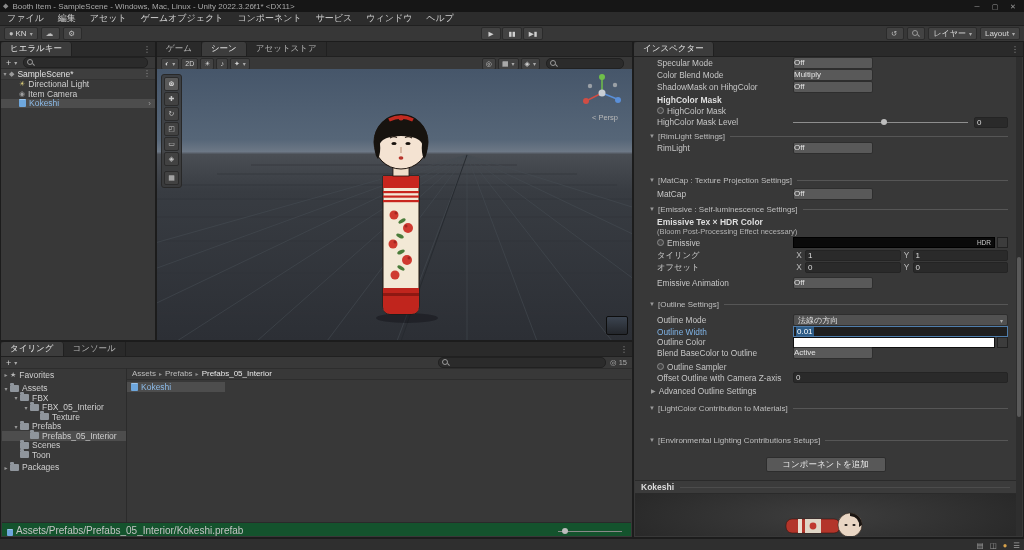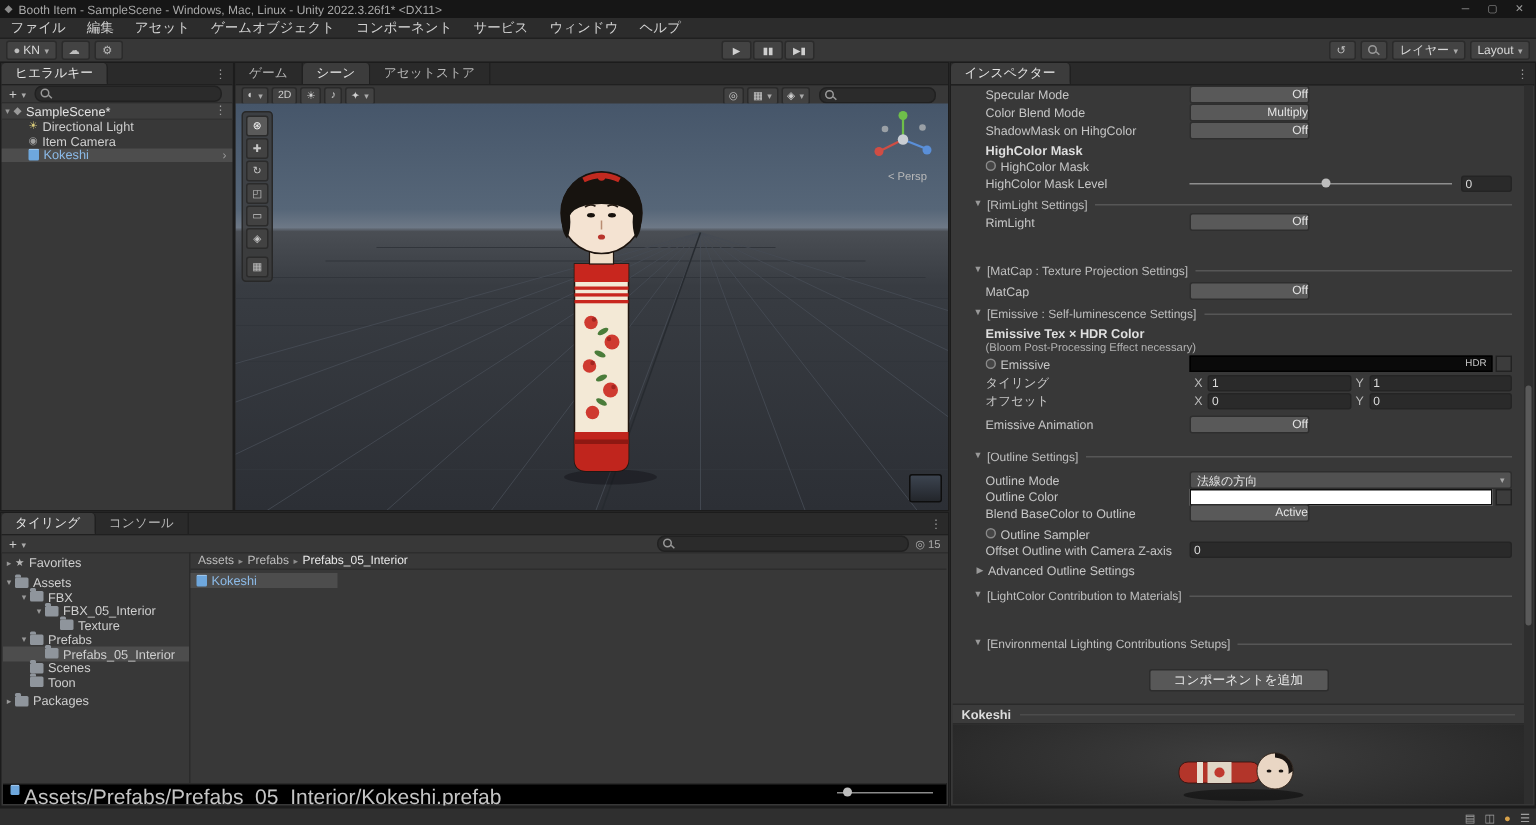--- a/index.html
+++ b/index.html
@@ -56,21 +56,21 @@
     background:linear-gradient(180deg,#46566a 0%,#566678 26%,#6d7886 30.5%,#4a4e54 31.5%,#383c42 45%,#2c2f35 100%)}
   .toolcol{position:absolute;left:4px;top:5px;display:flex;flex-direction:column;gap:1px;background:#3a3a3acc;border:1px solid #282828;border-radius:3px;padding:2px}
   .toolbtn{width:13px;height:12px;background:#424242;border:1px solid #2b2b2b;border-radius:2px;font-size:7px;color:#c6c6c6;display:flex;align-items:center;justify-content:center}
   .toolbtn.active{background:#5a5a5a;color:#fff}
   .persp{position:absolute;right:14px;top:44px;font-size:7.5px;color:#b9b9b9}
   .campreview{position:absolute;right:4px;bottom:5px;width:20px;height:17px;background:linear-gradient(180deg,#3c4450,#23262b);border:1px solid #0e0e0e;border-radius:2px}
   
   .icontent{position:absolute;left:1px;right:7px;top:15px;bottom:1px;overflow:hidden;font-size:8.3px}
   .irow{display:flex;align-items:center;height:12px;padding:0 8px 0 22px;color:#c6c6c6}
   .ilabel{width:136px;flex:none;white-space:nowrap;overflow:hidden;display:flex;align-items:center}
-  .ibtn{width:78px;flex:none;background:#595959;border:1px solid #2e2e2e;border-radius:2px;height:10px;line-height:9px;text-align:right;font-size:8px;color:#e3e3e3}
+  .ibtn{width:78px;flex:none;background:#595959;border:1px solid #2e2e2e;border-radius:2px;height:10px;line-height:9px;text-align:left;font-size:8px;color:#e3e3e3}
   .ihead{font-weight:bold;color:#dedede;font-size:8.5px;padding-left:22px;height:11px;display:flex;align-items:center}
   .inote{font-size:7.5px;color:#b2b2b2;padding-left:22px;height:9px;display:flex;align-items:center}
   .sect{display:flex;align-items:center;height:10px;margin:3px 8px 0 14px;font-size:8px;color:#bfbfbf;white-space:nowrap}
   .tri2{font-size:6px;margin-right:3px;color:#999;flex:none}
   .sect-line{flex:1;height:1px;background:#565656;margin-left:5px}
   .slider{flex:1;height:10px;position:relative;margin-right:6px}
   .slider::before{content:"";position:absolute;left:0;right:0;top:4.5px;height:1px;background:#8e8e8e}
   .knob{position:absolute;left:50%;top:2px;width:6px;height:6px;border-radius:50%;background:#bdbdbd}
   .ifield{background:#2a2a2a;border:1px solid #242424;border-radius:2px;height:9px;line-height:9px;font-size:8px;color:#ddd;padding:0 2px;box-sizing:content-box}
   .vfield{width:28px;flex:none}
@@ -95,21 +95,21 @@
   .iscroll{position:absolute;right:1px;top:15px;bottom:1px;width:6px;background:#2e2e2e}
   .ithumb{position:absolute;left:1px;right:1px;top:200px;height:160px;background:#5a5a5a;border-radius:3px}
   
   .pbody{position:absolute;left:1px;right:1px;top:26px;bottom:14px;display:flex}
   .ptree{width:125px;border-right:1px solid #2b2b2b;padding-top:2px;box-sizing:border-box}
   .pfiles{flex:1;display:flex;flex-direction:column}
   .crumbs{height:11px;display:flex;align-items:center;border-bottom:1px solid #2d2d2d;font-size:8px;color:#bdbdbd;padding:0 5px}
   .crumbs .tri{font-size:6px;color:#8e8e8e;margin:0 3px}
   .crumb-last{color:#e8e8e8}
   .filerow{display:flex;align-items:center;height:10px;font-size:8.5px;color:#d2d2d2;margin-top:2px;padding:0 4px;width:90px}
-  .pfooter{position:absolute;left:1px;right:1px;bottom:1px;height:13px;background:#000000;border-top:1px solid #2a2a2a;display:flex;align-items:flex-start;font-size:14px;color:#c4c4c4;padding:0 5px}
+  .pfooter{position:absolute;left:1px;right:1px;bottom:1px;height:13px;background:#14532d;border-top:1px solid #2a2a2a;display:flex;align-items:flex-end;font-size:10px;color:#c4c4c4;padding:0 5px}
   .zoomslider{margin-left:auto;width:64px;height:10px;position:relative;margin-right:4px}
   .zoomslider::before{content:"";position:absolute;left:0;right:0;top:4.5px;height:1px;background:#8a8a8a}
   .zknob{position:absolute;left:4px;top:2px;width:6px;height:6px;border-radius:50%;background:#bdbdbd}
   
   .statusbar{position:absolute;left:0;right:0;top:538px;height:12px;background:#2f2f2f;border-top:1px solid #1c1c1c;display:flex;align-items:center;padding:0 4px;font-size:7.5px;color:#9e9e9e}
   .sbicons{margin-left:auto;display:flex;gap:6px;align-items:center}
   .amber{color:#d8a24a}
 </style>
 </head>
 <body>
@@ -444,20 +444,26 @@
         <span>[Outline Settings]</span>
         <span class="sect-line"></span>
       </div>
       <div class="irow" style="margin-top:5px">
         <span class="ilabel">Outline Mode</span>
         <span class="dd">
           <span>法線の方向</span>
           <span class="caret">▾</span>
         </span>
       </div>
+      <div class="irow" style="height:11px">
+        <span class="ilabel bluelab">Outline Width</span>
+        <span class="ffocus">
+            <span class="selhl">0.01</span>
+          </span>
+      </div>
       <div class="irow" style="height:10px">
         <span class="ilabel">Outline Color</span>
         <span class="swatch"></span>
         <span class="picker"></span>
       </div>
       <div class="irow">
         <span class="ilabel">Blend BaseColor to Outline</span>
         <span class="ibtn">Active</span>
       </div>
       <div class="irow" style="margin-top:2px;height:11px">

